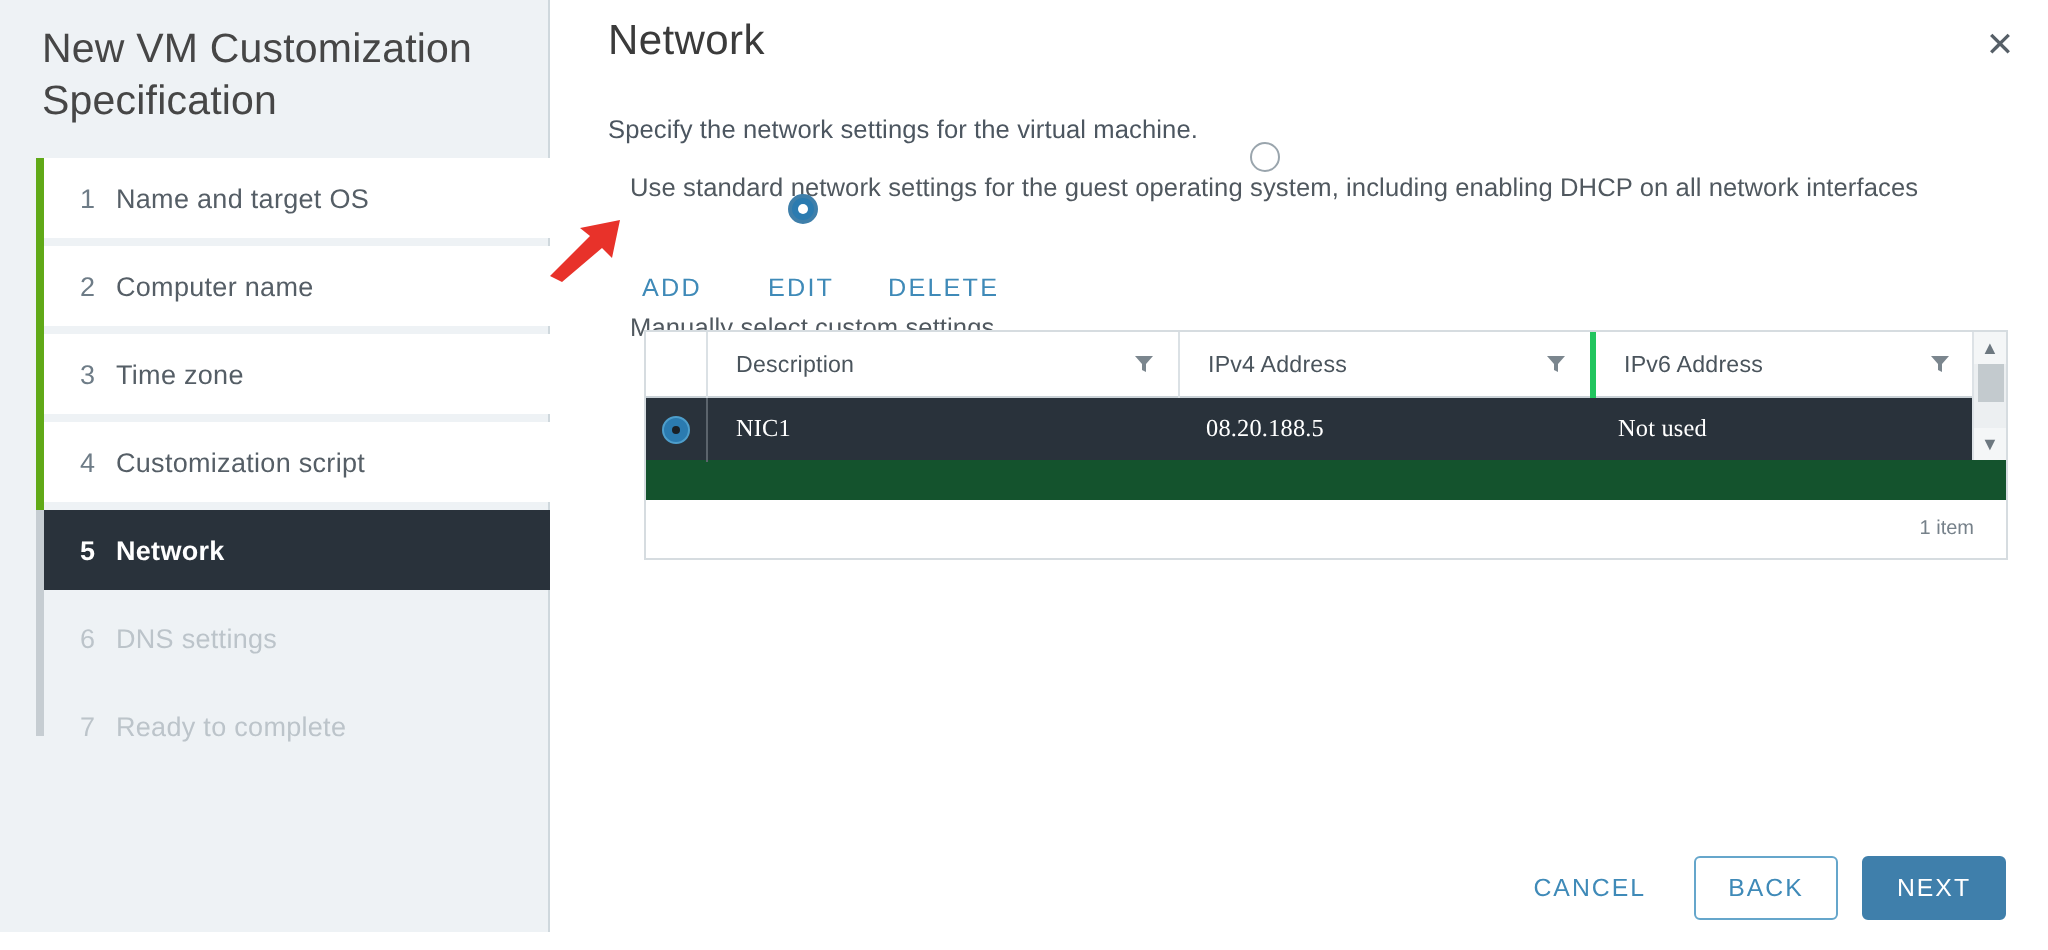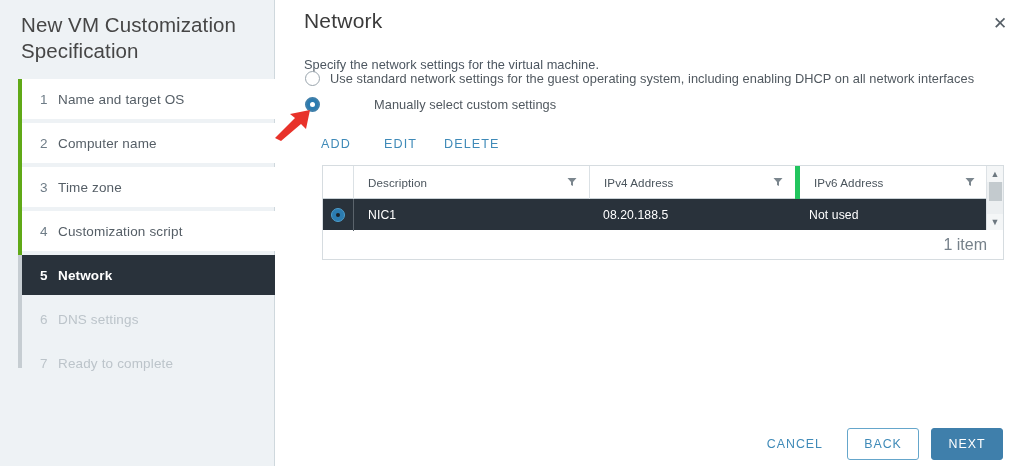--- a/index.html
+++ b/index.html
@@ -114,20 +114,21 @@
     color: #4c5660;
     letter-spacing: .05px;
     margin-top: 11px;
   }
 
   .radio-row {
     position: absolute;
     left: 29px;
     display: flex;
     align-items: center;
+    flex-direction: column;
   }
   .radio-row.r1 { top: 71px; }
   .radio-row.r2 { top: 97px; gap: 44px; }
   .radio-outer {
     width: 15px; height: 15px;
     border-radius: 50%;
     border: 1.6px solid #9aa5ad;
     background: #fff;
     flex: 0 0 15px;
     position: relative;
@@ -202,41 +203,42 @@
     align-items: center;
     position: relative;
     letter-spacing: .1px;
   }
   .th.sel { width: 30px; flex: 0 0 30px; }
   .th.c-desc { width: 236px; flex: 0 0 236px; padding-left: 14px;
                border-left: 1px solid #dbe1e5; }
   .th.c-ip4 { width: 206px; flex: 0 0 206px; padding-left: 14px;
               border-left: 1px solid #dbe1e5; }
   .th.c-ip6 { width: 192px; flex: 0 0 192px; padding-left: 14px;
-              border-left: 5px solid #22c55e; }
+              border-left: 3px solid #22c55e; }
   .th.scrollcol { width: 17px; flex: 0 0 17px; }
   .filter-ico {
     position: absolute;
     right: 12px; top: 11px;
     width: 10px; height: 10px;
   }
 
   .trow {
     display: flex;
     height: 31px;
     align-items: center;
     background: #29323b;
   }
   .td {
     font-size: 12.2px;
     color: #ffffff;
     height: 33px;
     display: flex;
     align-items: center;
     letter-spacing: .1px;
+    font-family: Liberation Serif, serif;
   }
   .td.sel { width: 30px; flex: 0 0 30px; justify-content: center; }
   .td.c-desc { width: 236px; flex: 0 0 236px; padding-left: 14px;
                border-left: 1px solid #5b646c; }
   .td.c-ip4 { width: 206px; flex: 0 0 206px; padding-left: 14px; }
   .td.c-ip6 { width: 192px; flex: 0 0 192px; padding-left: 14px; }
   .td.scrollcol { width: 17px; flex: 0 0 17px; }
   .row-radio {
     width: 14px; height: 14px;
     border-radius: 50%;
@@ -253,23 +255,24 @@
     border-radius: 50%;
     background: #1a2026;
   }
 
   .tfoot {
     height: 29px;
     display: flex;
     align-items: center;
     justify-content: flex-end;
     padding-right: 16px;
-    font-size: 16px;
+    font-size: 10px;
     color: #76818a;
     background: #fff;
+    margin-top: 20px;
   }
 
   
   .vscroll {
     position: absolute;
     right: 0; top: 0;
     width: 17px; height: 64px;
     background: #eceff1;
     border-left: 1px solid #dde2e6;
   }

